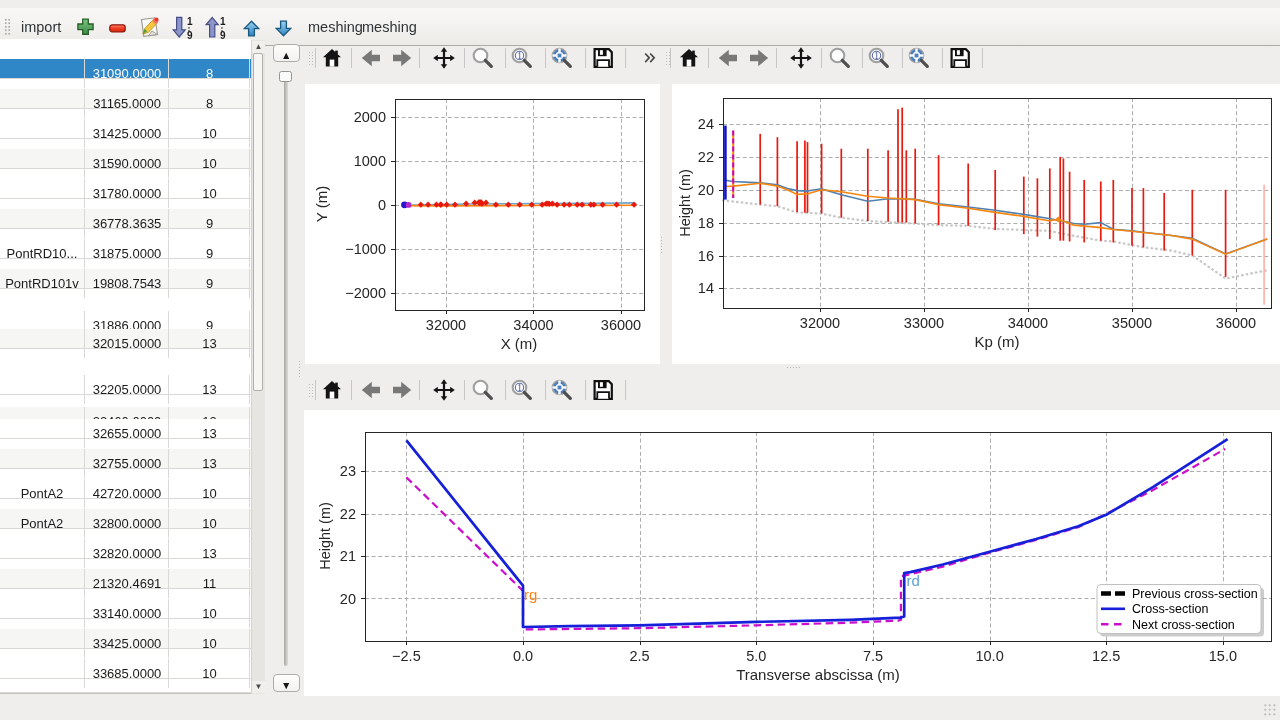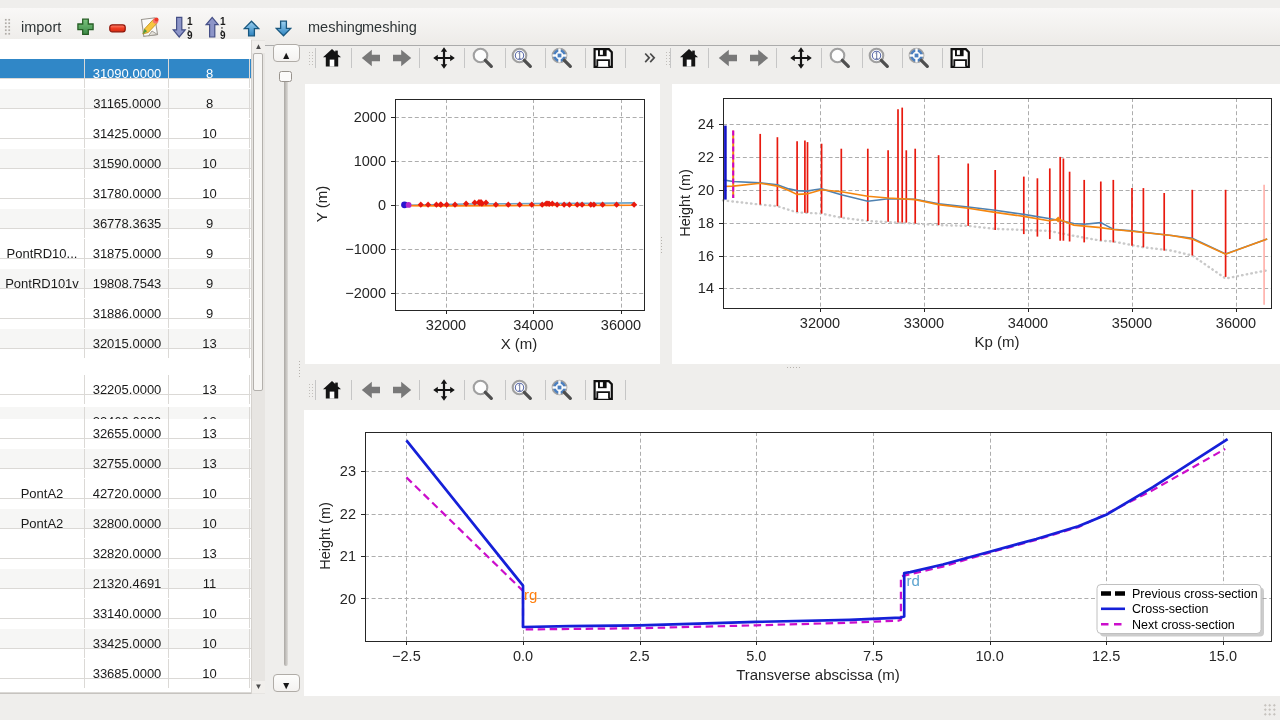--- a/index.html
+++ b/index.html
@@ -153,21 +153,21 @@
       <div class="trow" style="top:200px">
         <div class="c0">PontRD10...</div>
         <div class="c1">31875.0000</div>
         <div class="c2">9</div>
       </div>
       <div class="trow alt" style="top:230px">
         <div class="c0">PontRD101v</div>
         <div class="c1">19808.7543</div>
         <div class="c2">9</div>
       </div>
-      <div class="trow" style="top:260px">
+      <div class="trow" style="top:272px">
         <div class="c0"></div>
         <div class="c1">31886.0000</div>
         <div class="c2">9</div>
       </div>
       <div class="trow alt" style="top:290px">
         <div class="c0"></div>
         <div class="c1">32015.0000</div>
         <div class="c2">13</div>
       </div>
       <div class="trow" style="top:336px">

